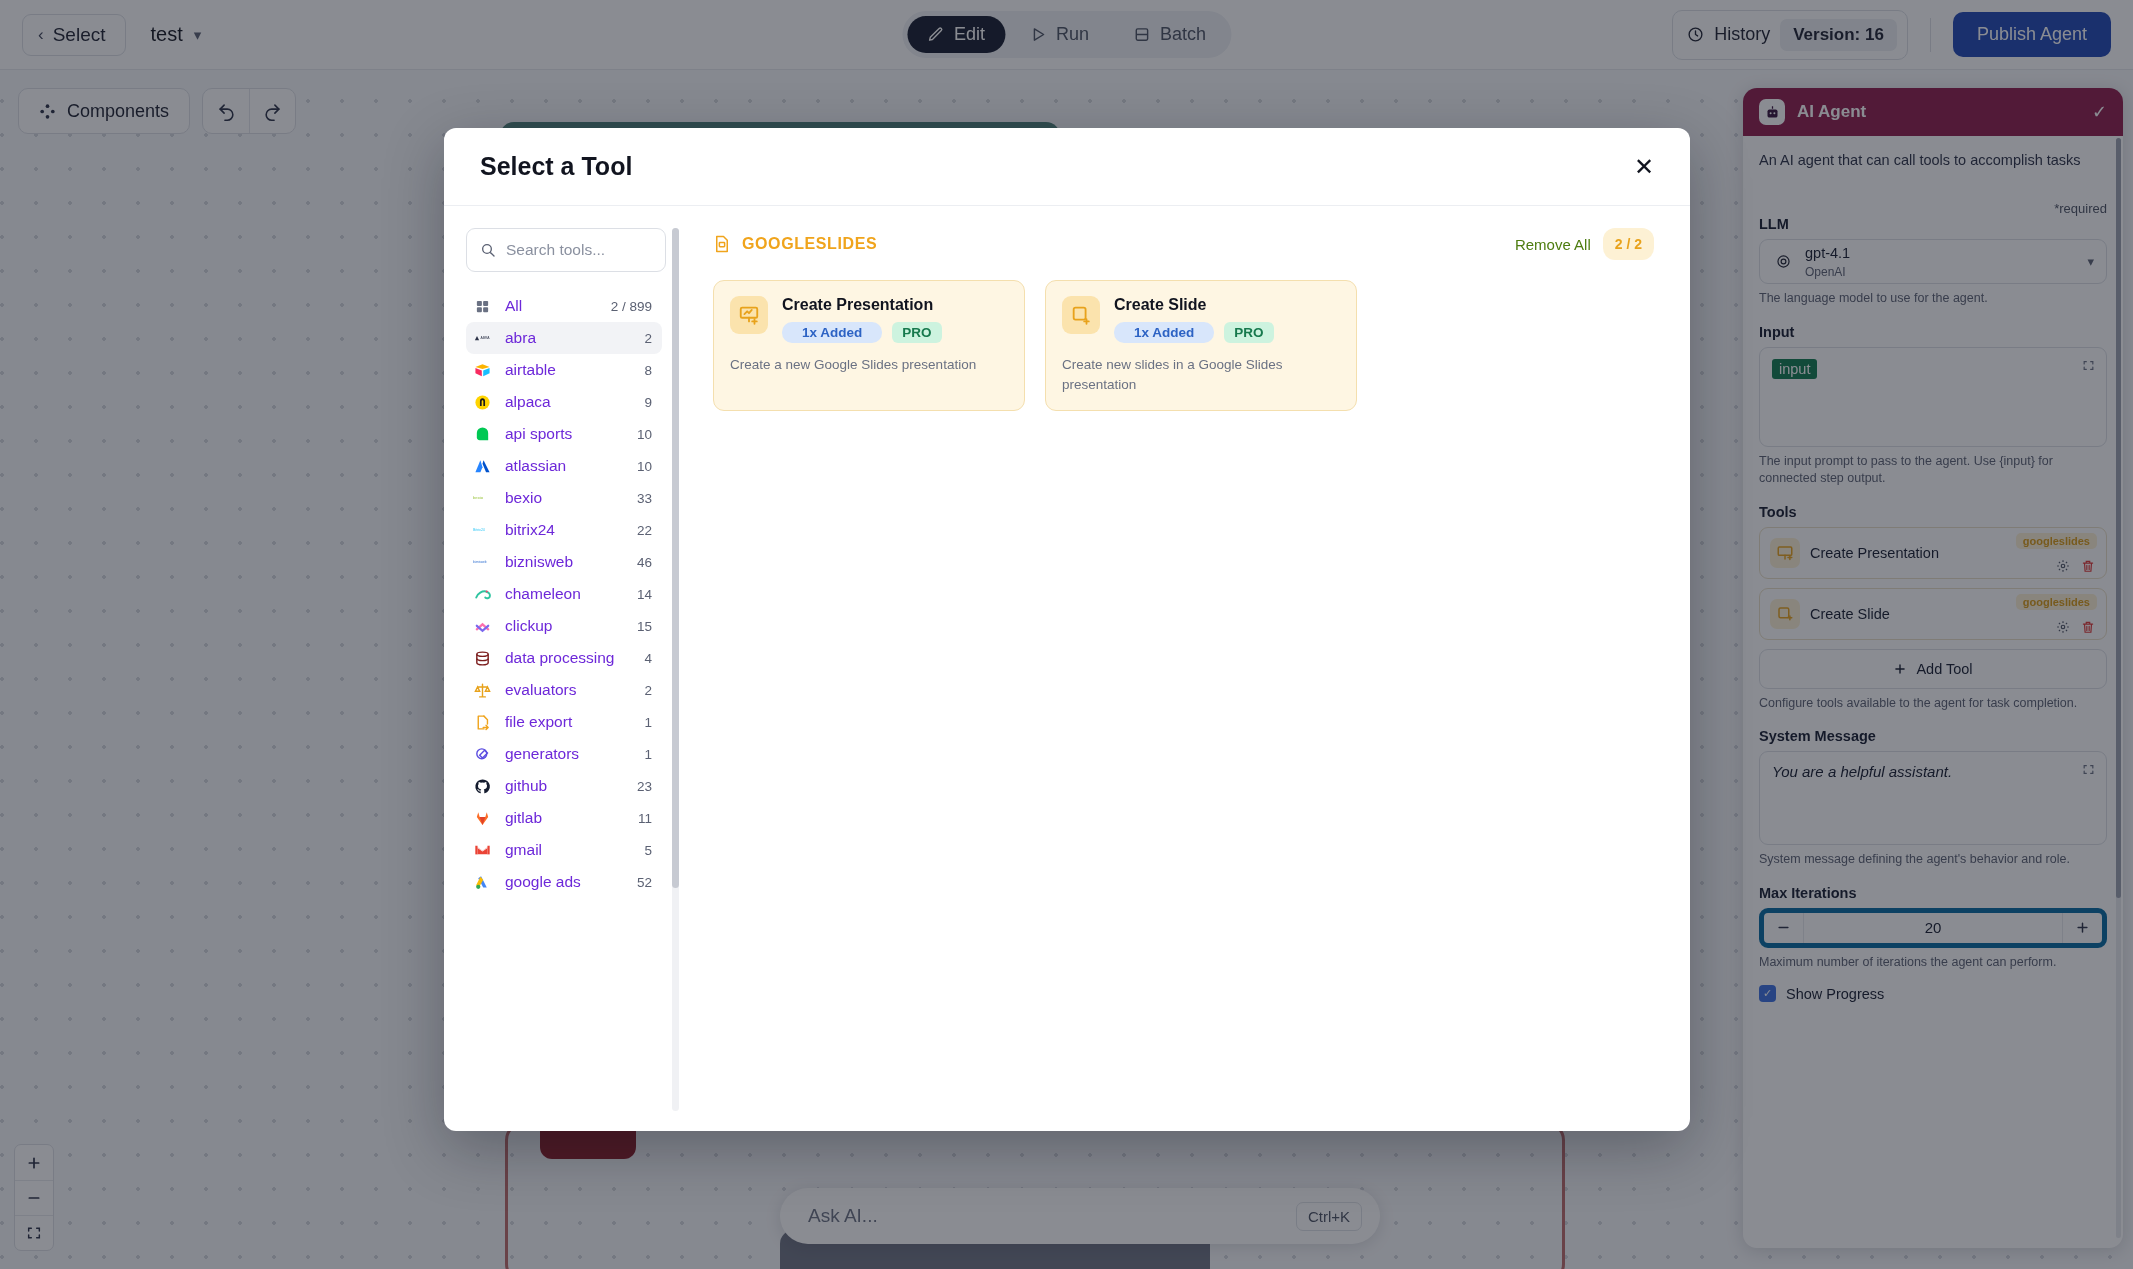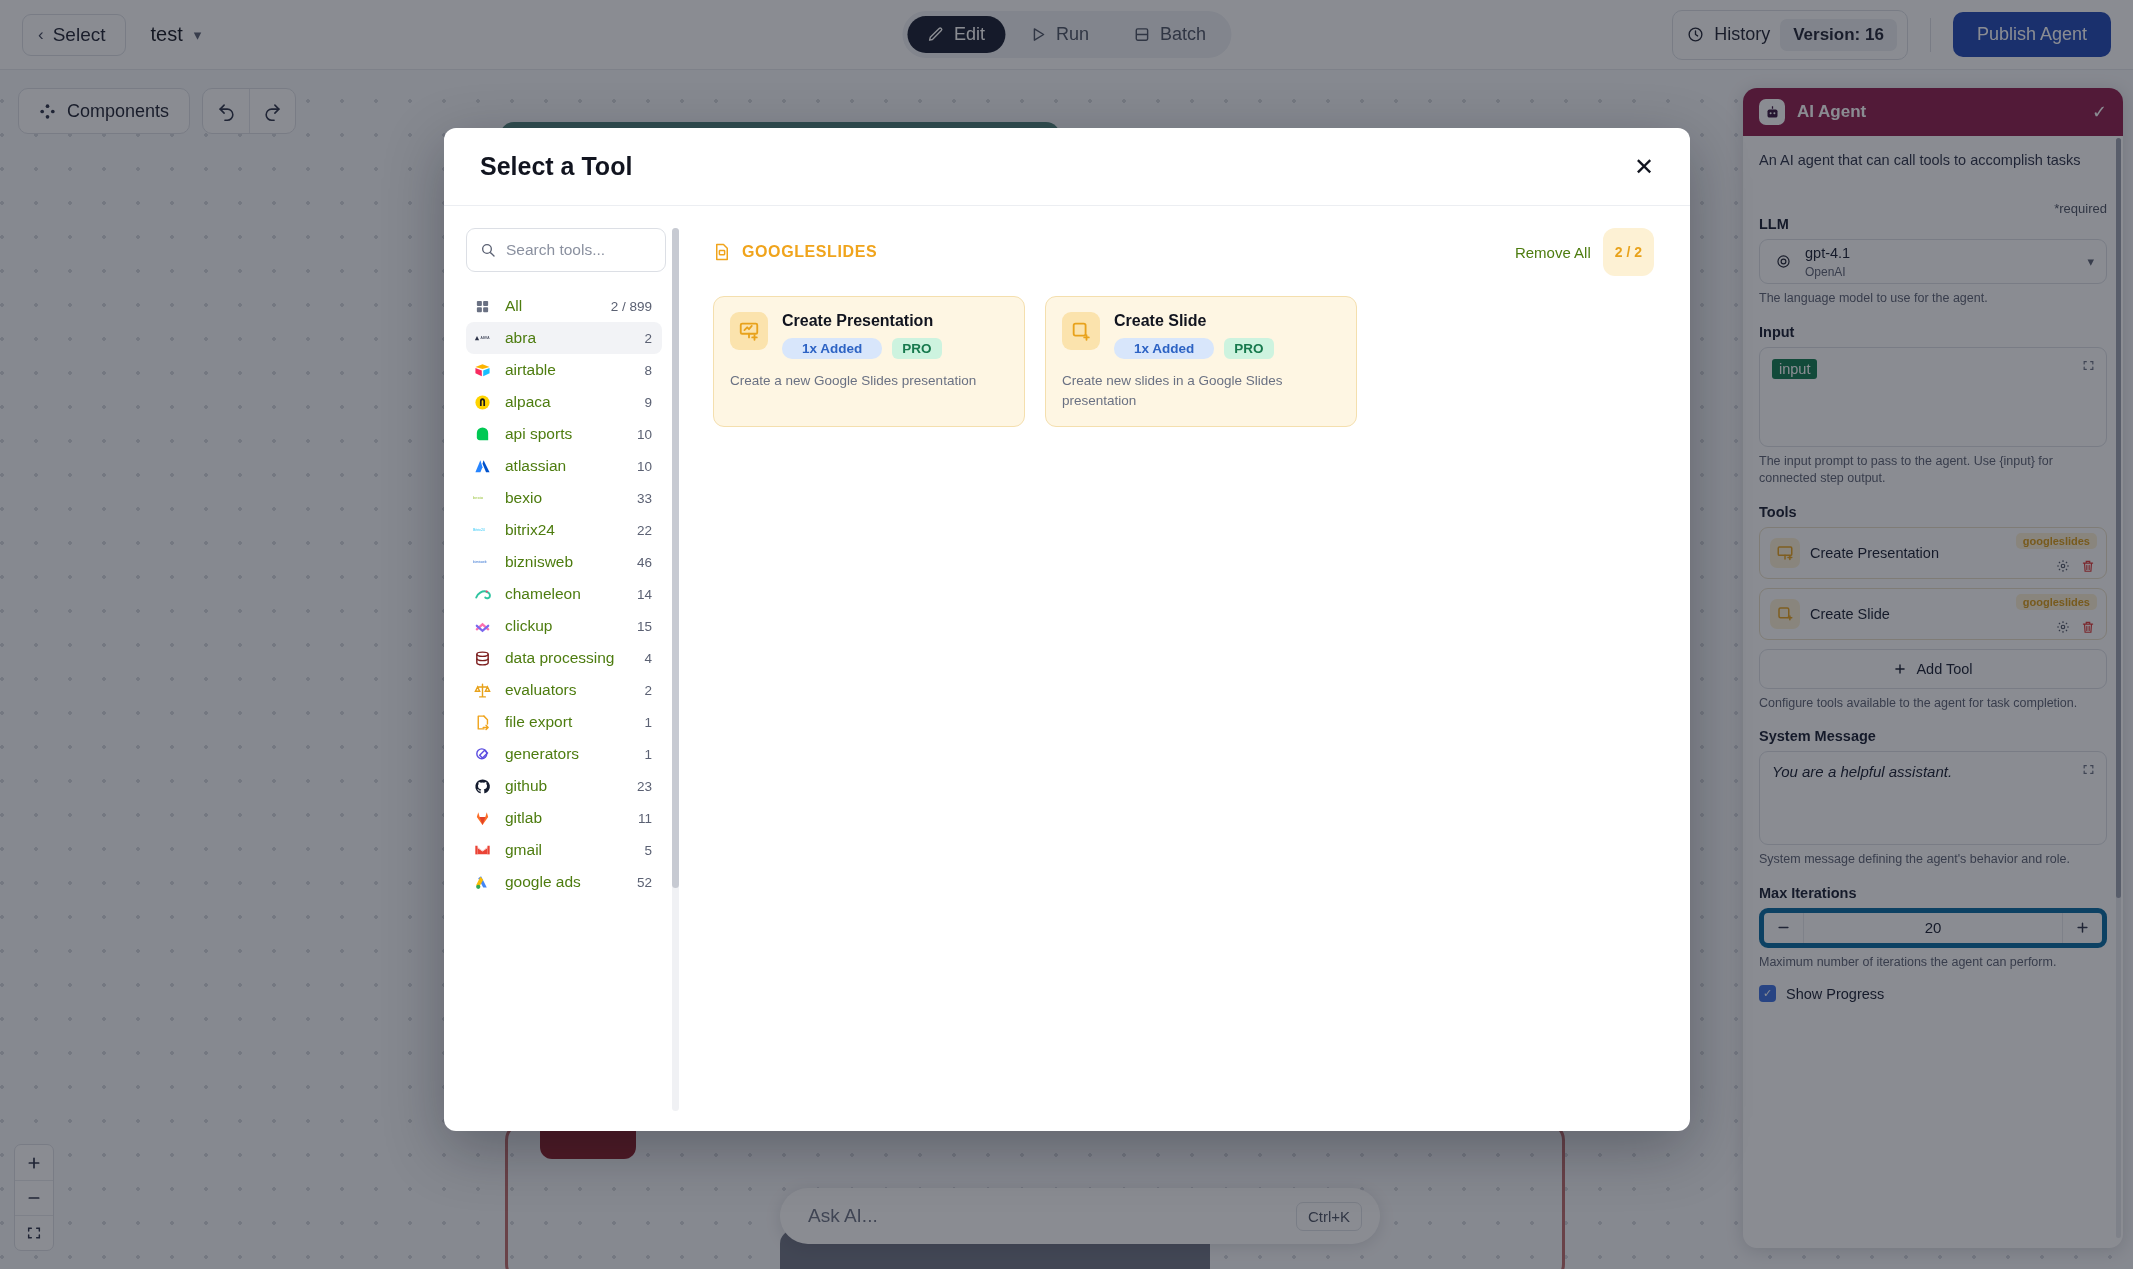--- a/index.html
+++ b/index.html
@@ -236,37 +236,37 @@
   }
   .search-box input::placeholder { color: #8a909f; }
   .cat-list { margin-top: 18px; overflow: hidden; flex: 1; padding-right: 4px; }
   .cat {
     display: flex; align-items: center; gap: 13px; height: 32px;
     border-radius: 8px; padding: 0 10px 0 7px; cursor: pointer; margin-bottom: 0px;
   }
   .cat.active { background: #f2f3f6; }
   .cat .cicon { width: 19px; height: 19px; display: flex; align-items: center; justify-content: center;
                 flex: none; font-size: 13px; }
-  .cat .cname { flex: 1; font-size: 15.5px; color: #4d7c0f; }
+  .cat .cname { flex: 1; font-size: 15.5px; color: #6d28d9; }
   .cat .ccount { font-size: 13.5px; color: #5b6173; }
 
   .side-scroll { position: relative; width: 7px; margin: 22px 10px 20px 6px; background: #f0f1f4; border-radius: 4px; }
   .side-scroll i { position: absolute; left: 0; top: 0; width: 7px; height: 660px;
                    background: #c7cad2; border-radius: 4px; display: block; }
 
   .tool-main { flex: 1; padding: 22px 36px 0 24px; min-height: 0; }
   .main-head { display: flex; align-items: center; margin-bottom: 20px; }
   .grp-title {
     display: flex; align-items: center; gap: 11px; flex: 1;
     font-size: 16px; font-weight: bold; color: #f0a41c; letter-spacing: 0.6px;
   }
   .remove-all { display: flex; align-items: center; gap: 12px; cursor: pointer; }
   .remove-all .ra { font-size: 15px; color: #4d7c0f; }
   .ra-count { background: #fdf1d4; color: #e8a21b; font-size: 14px; font-weight: bold;
-              padding: 16px 12px; border-radius: 12px; }
+              padding: 8px 12px; border-radius: 12px; }
 
   .cards { display: flex; gap: 20px; flex-wrap: wrap; }
   .tcard {
     width: 312px; min-height: 112px;
     background: #fef6e3; border: 1px solid #f4dfae; border-radius: 11px;
     padding: 15px 16px 16px 16px; cursor: pointer;
   }
   .tcard-top { display: flex; gap: 14px; }
   .tcard-ic {
     width: 38px; height: 38px; background: #fbe3ad; border-radius: 9px; flex: none;

